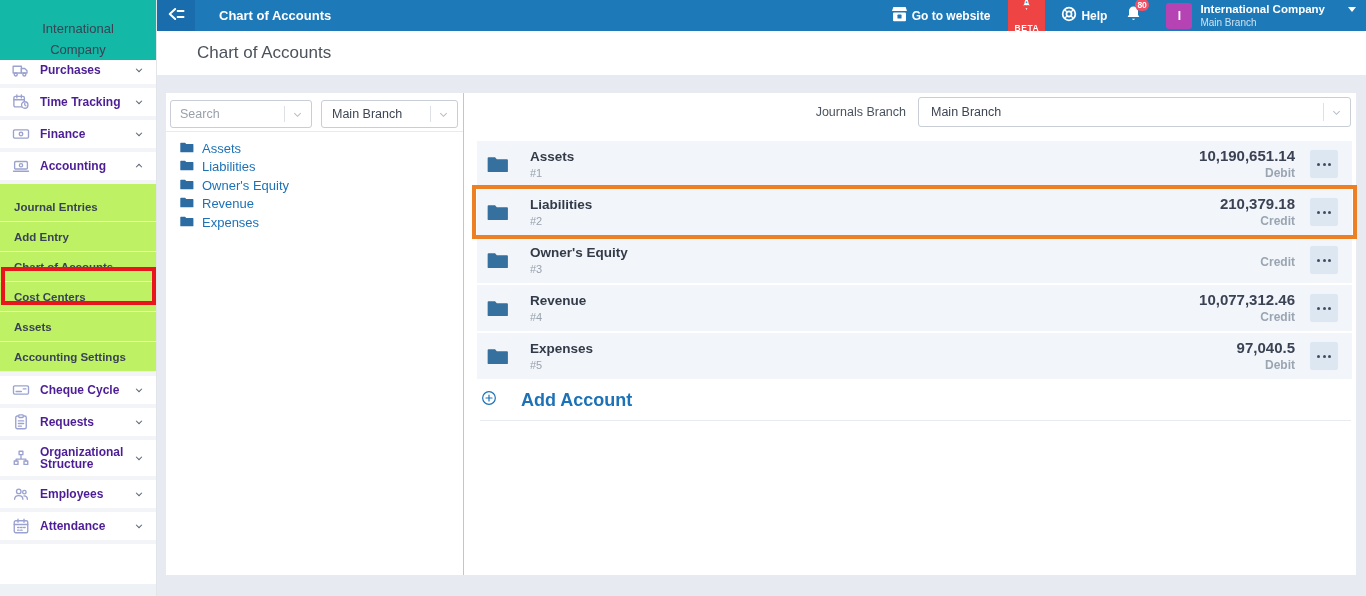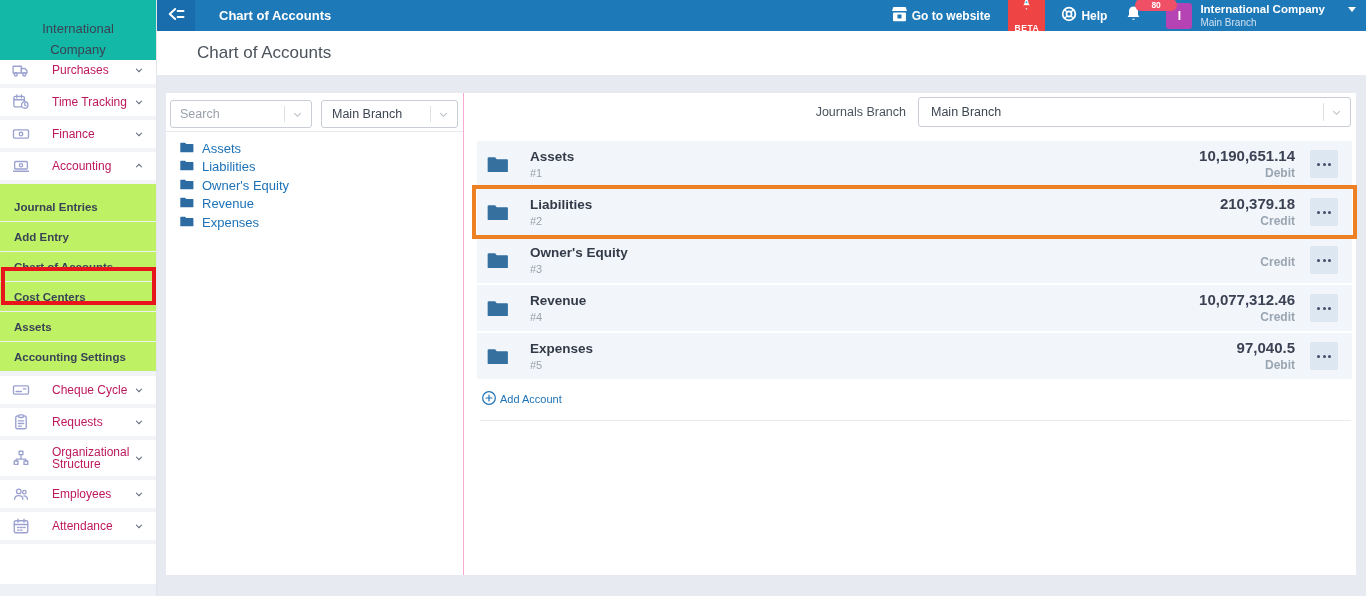--- a/index.html
+++ b/index.html
@@ -6,37 +6,37 @@
   html,body{width:1366px;height:596px}
   body{font-family:"Liberation Sans",sans-serif;background:#e7ebf1;overflow:hidden}
   .app{position:relative;width:1366px;height:596px;background:#e7ebf1;overflow:hidden}
 
   
   .sidebar{position:absolute;left:0;top:0;width:157px;height:596px;background:#fff;border-right:1px solid #e2e6eb;overflow:hidden}
   .company{position:absolute;top:0;left:0;right:0;height:60px;background:#14b8a6;z-index:3;display:flex;flex-direction:column;justify-content:flex-end;align-items:center;font-size:13px;font-weight:500;color:#3a4254;line-height:21px}
   .menu{position:absolute;top:56px;left:0;right:0;z-index:1}
   .m-item{height:32px;display:flex;align-items:center;padding:0 12px;background:#fff;border-bottom:4px solid #f2f4f8;cursor:pointer}
   .m-item.tall{height:40px}
-  .m-item .lbl{flex:1;margin-left:22px;font-size:12px;font-weight:400;color:#be185d;line-height:12px}
+  .m-item .lbl{flex:1;margin-left:10px;font-size:12px;font-weight:700;color:#4c1d95;line-height:12px}
   .chev{color:#5a6476;display:flex;align-items:center}
   .icon{display:flex;align-items:center;justify-content:center;color:#9ba2d0}
   .sub{background:#bef264;padding-top:8px;border-bottom:4px solid #f2f4f8}
   .sub-item{height:30px;border-bottom:1px solid #edf0f4;display:flex;align-items:center;padding:0 14px;font-size:11.5px;font-weight:700;color:#3a4356;cursor:pointer}
   .sidebar-bottom{position:absolute;bottom:0;left:0;right:0;height:12px;background:#eef1f5}
   .red-annotation{position:absolute;left:1px;top:267px;width:155px;height:38px;border:4px solid #e9151d;z-index:5;pointer-events:none}
 
   
   .topbar{position:absolute;left:157px;top:0;width:1209px;height:31px;background:#1e79b9;display:flex;align-items:center;color:#fff}
   .back-btn{width:38px;height:31px;background:#196dac;display:flex;align-items:center;justify-content:center;cursor:pointer;flex:0 0 auto}
   .tb-title{margin-left:24px;font-size:13px;font-weight:700}
   .tb-right{margin-left:auto;display:flex;align-items:center;height:100%}
   .tb-link{display:flex;align-items:center;gap:4px;font-size:12px;font-weight:700;margin-right:18px;cursor:pointer}
   .beta-tab{width:37px;height:41px;background:#ef4444;display:flex;flex-direction:column;align-items:center;justify-content:center;gap:11px;font-size:8.5px;font-weight:700;margin-right:16px;cursor:pointer;letter-spacing:.5px}
   .bell-wrap{position:relative;margin-right:24px;cursor:pointer;display:flex;align-items:center}
-  .bell-badge{position:absolute;top:-6px;left:10px;background:#f05065;border-radius:8px;font-size:8.5px;font-weight:700;padding:2px 16px;color:#fff;line-height:8px}
+  .bell-badge{position:absolute;top:-6px;left:10px;background:#f05065;border-radius:8px;font-size:8.5px;font-weight:700;padding:2px 2px;color:#fff;line-height:8px}
   .user-chip{display:flex;align-items:center;margin-right:10px;cursor:pointer}
   .avatar{width:26px;height:26px;border-radius:3px;background:#b543b3;display:flex;align-items:center;justify-content:center;font-size:12px;font-weight:700;margin-right:8px}
   .user-name{font-size:11.5px;font-weight:700;display:flex;align-items:center;gap:23px;line-height:13px}
   .user-branch{font-size:10px;color:rgba(255,255,255,.78);margin-top:1px}
   .caret-down{width:0;height:0;border-left:4px solid transparent;border-right:4px solid transparent;border-top:5px solid #fff;display:inline-block}
 
   
   .page-header{position:absolute;left:157px;top:31px;width:1209px;height:44px;background:#fff;display:flex;align-items:center;padding-left:40px;font-size:17px;color:#4b525b}
 
   
@@ -66,21 +66,21 @@
   .folder-wrap{margin-right:21px;display:flex;align-items:center}
   .acc-info{display:flex;flex-direction:column}
   .acc-name{font-size:13.5px;font-weight:700;color:#333b49;line-height:14px}
   .acc-num{font-size:11px;color:#99a2ad;margin-top:3px}
   .acc-right{margin-left:auto;display:flex;flex-direction:column;align-items:flex-end;margin-right:15px}
   .acc-amount{font-size:15px;font-weight:700;color:#3b4254;line-height:15px}
   .acc-side{font-size:12px;font-weight:700;color:#9aa5b2;margin-top:3px}
   .menu-btn{width:28px;height:28px;background:#dde7f2;border-radius:2px;border:0;display:flex;align-items:center;justify-content:center;gap:2.5px;cursor:pointer;flex:0 0 auto}
   .menu-btn .d{width:3px;height:3px;border-radius:50%;background:#3e4c66}
   .orange-annotation{position:absolute;left:-5px;right:-5px;top:44px;height:54px;border:4px solid #ed8022;pointer-events:none;z-index:2}
-  .add-account{position:absolute;top:297px;left:16px;display:flex;align-items:center;gap:3px;color:#1d72b7;font-size:11px;font-weight:400;cursor:pointer}
+  .add-account{position:absolute;top:297px;left:16px;display:flex;align-items:center;gap:24px;color:#1d72b7;font-size:18px;font-weight:700;cursor:pointer}
   .bottom-divider{position:absolute;top:327px;left:15px;right:5px;height:1px;background:#e7eaee}
 </style>
 </head>
 <body>
 
 <div class="app">
 
   <nav class="sidebar">
     <div class="menu">
 

